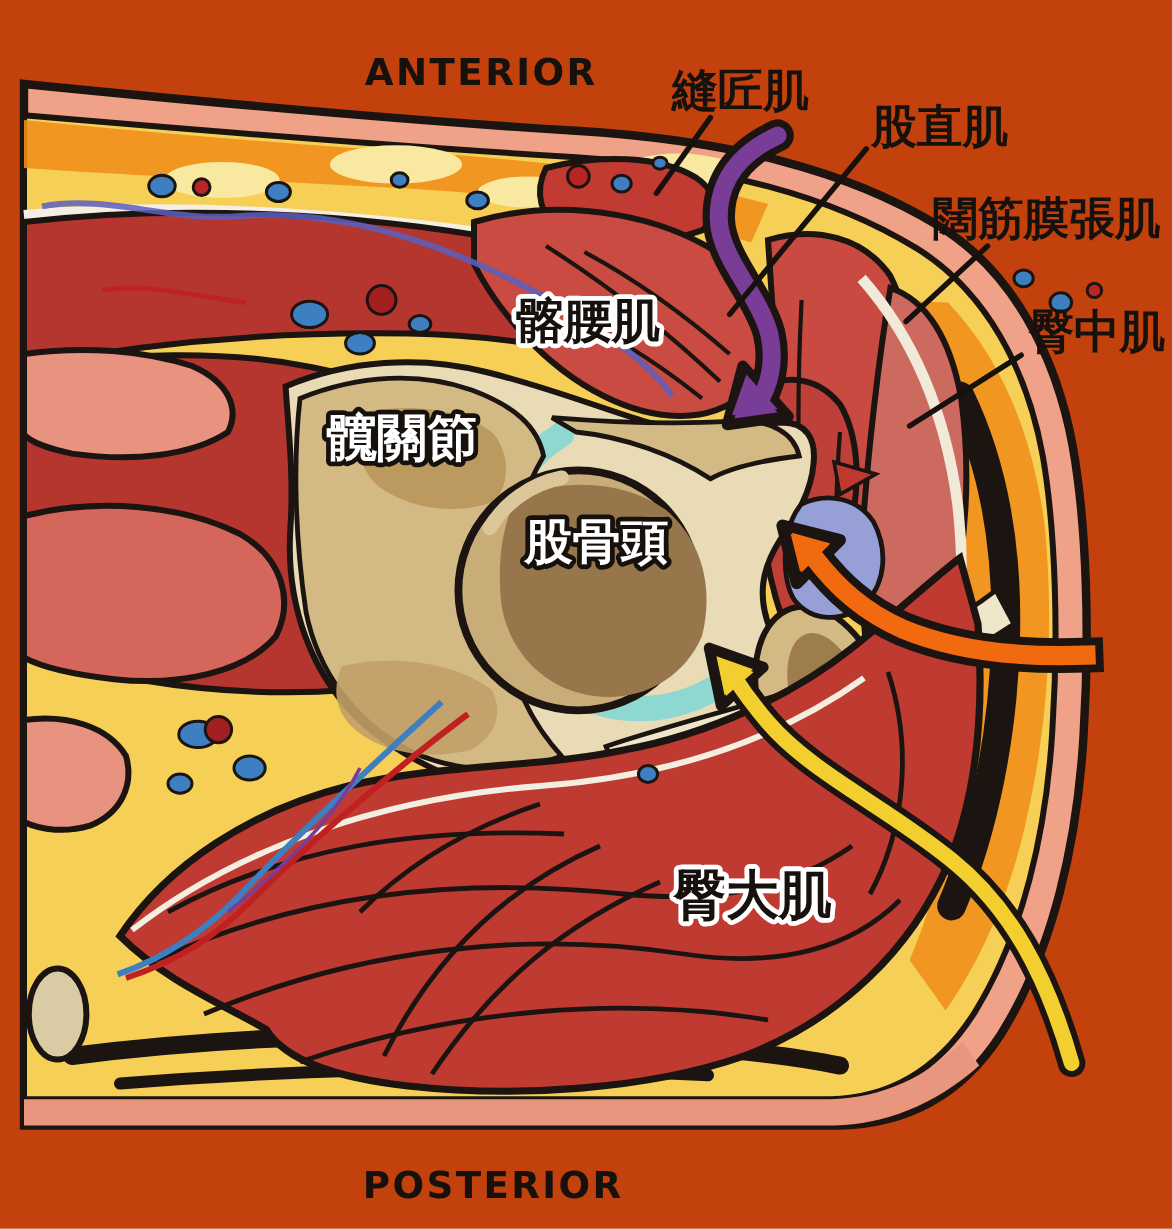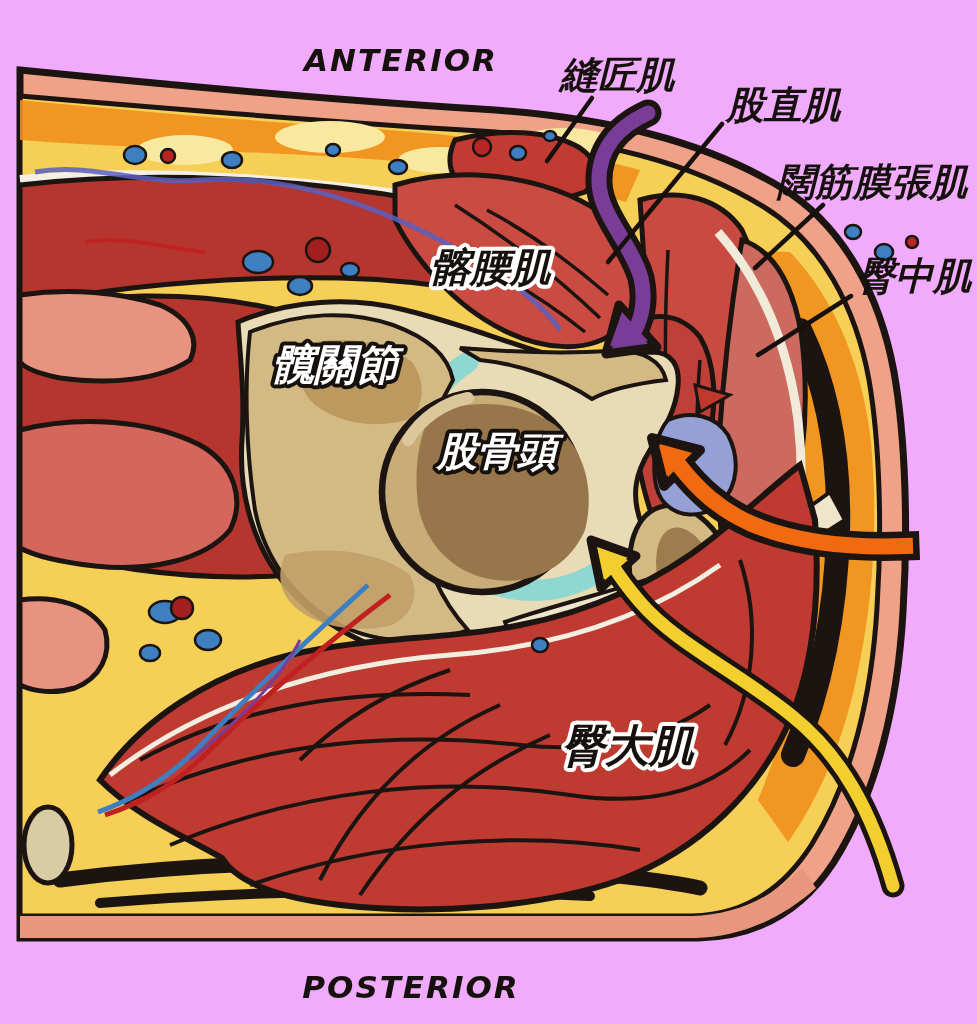--- a/index.html
+++ b/index.html
@@ -1,17 +1,17 @@
 <!DOCTYPE html>
 <html><head>
 <meta charset="utf-8">
 <style>
   html,body{margin:0;padding:0;background:#e8e6e1;}
-  #stage{position:relative;width:977px;height:1024px;margin:0 auto;background:#f0abfc;overflow:hidden;
-         font-family:"DejaVu Sans",sans-serif;font-style:italic;}
+  #stage{position:relative;width:977px;height:1024px;margin:0 auto;background:#c2410c;overflow:hidden;
+         font-family:"DejaVu Sans",sans-serif;}
   svg{display:block;width:100%;height:100%;}
   .orient{font-family:"DejaVu Sans",sans-serif;font-weight:bold;font-size:31px;letter-spacing:2px;fill:#17110e;}
   .lbl{font-family:"DejaVu Sans",sans-serif;font-weight:bold;fill:#17110e;}
   .lbl-onart-dark{font-family:"DejaVu Sans",sans-serif;font-weight:bold;fill:#17110e;
                   stroke:#ffffff;stroke-width:8;paint-order:stroke;stroke-linejoin:round;}
   .lbl-onart-light{font-family:"DejaVu Sans",sans-serif;font-weight:bold;fill:#ffffff;
                    stroke:#17110e;stroke-width:8;paint-order:stroke;stroke-linejoin:round;}
   .contour{stroke:#1b1410;fill:none;}
   text{user-select:none;}
 </style>

